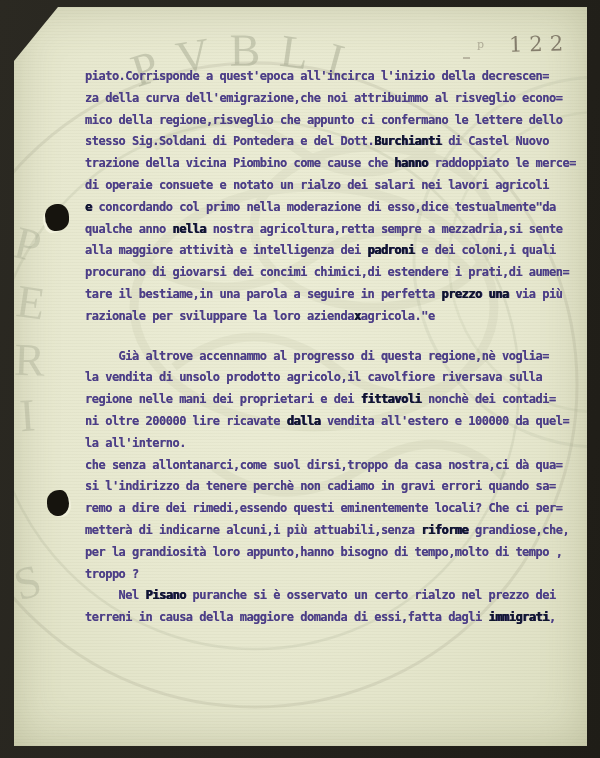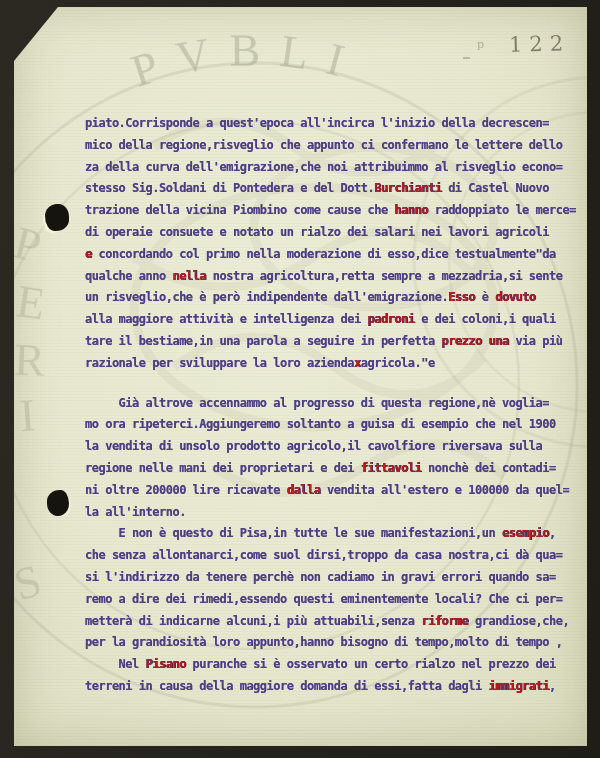--- a/index.html
+++ b/index.html
@@ -30,28 +30,28 @@
   .pagenum{
     position:absolute;left:509px;top:32px;
     font-family:"DejaVu Serif",serif;font-size:21px;color:#847d6c;
     letter-spacing:7px;transform:rotate(-1.5deg);
   }
   .pagemark{
     position:absolute;left:477px;top:38px;font-family:"DejaVu Serif",serif;
     font-size:11px;color:#8d8675;opacity:.6;
   }
   .pagedash{position:absolute;left:463px;top:57px;width:7px;height:2px;background:#8d8675;opacity:.5;}
-  .textblock{position:absolute;left:85px;top:66px;margin-top:47px;}
+  .textblock{position:absolute;left:85px;top:66px;}
   .tline{
     height:21.8px;line-height:21.8px;white-space:pre;
     font-size:12px;font-weight:700;letter-spacing:-0.5px;
     color:#4c3e87;text-shadow:0 0 .5px rgba(74,60,132,.65);
   }
   .pgap{margin-top:18px;}
-  .ov{color:#b91c1c;text-shadow:.7px 0 0 #33286b,0 0 .5px #33286b;}
+  .ov{color:#0f172a;text-shadow:.7px 0 0 #33286b,0 0 .5px #33286b;}
   .ul{text-decoration:underline;text-underline-offset:2px;}
 </style>
 </head>
 <body>
 
 <div class="paper">
   <svg class="stamp-svg" width="573" height="739" viewBox="0 0 573 739">
     <defs>
       <path id="arcTop" d="M -80,380 A 322,322 0 0 1 560,330" fill="none"></path>
     </defs>
@@ -88,38 +88,37 @@
 
 <div class="hole hole1"></div>
 <div class="hole hole2"></div>
 
 <div class="pagemark">p</div>
 <div class="pagedash"></div>
 <div class="pagenum">122</div>
 
 <div class="textblock" id="text-lines">
     <div class="tline">piato.Corrisponde a quest'epoca all'incirca l'inizio della decrescen=</div>
+    <div class="tline">za della curva dell'emigrazione,che noi attribuimmo al risveglio econo=</div>
     <div class="tline">mico della regione,risveglio che appunto ci confermano le lettere dello</div>
-    <div class="tline">za della curva dell'emigrazione,che noi attribuimmo al risveglio econo=</div>
     <div class="tline">stesso Sig.Soldani di Pontedera e del Dott.<span class="ov">Burchianti</span> di Castel Nuovo</div>
     <div class="tline">trazione della vicina Piombino come cause che <span class="ov">hanno</span> raddoppiato le merce=</div>
     <div class="tline">di operaie consuete e notato un rialzo dei salari nei lavori agricoli</div>
     <div class="tline"><span class="ov">e</span> concordando col primo nella moderazione di esso,dice testualmente"da</div>
     <div class="tline">qualche anno <span class="ov">nella</span> nostra agricoltura,retta sempre a mezzadria,si sente</div>
-    <div class="tline">un risveglio,che è però indipendente dall'emigrazione.<span class="ov">Esso</span> è <span class="ov">dovuto</span></div>
     <div class="tline">alla maggiore attività e intelligenza dei <span class="ov">padroni</span> e dei coloni,i quali</div>
+    <div class="tline">procurano di giovarsi dei concimi chimici,di estendere i prati,di aumen=</div>
     <div class="tline">tare il bestiame,in una parola a seguire in perfetta <span class="ov">prezzo una</span> via più</div>
     <div class="tline">razionale per sviluppare la loro azienda<span class="ov">x</span>agricola."e</div>
     <div class="tline pgap">     Già altrove accennammo al progresso di questa regione,nè voglia=</div>
-    <div class="tline">mo ora ripeterci.Aggiungeremo soltanto a guisa di esempio che nel 1900</div>
     <div class="tline">la vendita di unsolo prodotto agricolo,il cavolfiore riversava sulla</div>
     <div class="tline">regione nelle mani dei proprietari e dei <span class="ov">fittavoli</span> nonchè dei contadi=</div>
     <div class="tline">ni oltre 200000 lire ricavate <span class="ov">dalla</span> vendita all'estero e 100000 da quel=</div>
     <div class="tline">la all'interno.</div>
-    <div class="tline">     E non è questo di Pisa,in tutte le sue manifestazioni,un <span class="ov">esempio</span>,</div>
     <div class="tline">che senza allontanarci,come suol dirsi,troppo da casa nostra,ci dà qua=</div>
     <div class="tline">si l'indirizzo da tenere perchè non cadiamo in gravi errori quando sa=</div>
     <div class="tline">remo a dire dei rimedi,essendo questi eminentemente locali? Che ci per=</div>
     <div class="tline">metterà di indicarne alcuni,i più attuabili,senza <span class="ov">riforme</span> grandiose,che,</div>
     <div class="tline">per la grandiosità loro appunto,hanno bisogno di tempo,molto di tempo ,</div>
+    <div class="tline">troppo ?</div>
     <div class="tline">     Nel <span class="ov">Pisano</span> puranche si è osservato un certo rialzo nel prezzo dei</div>
     <div class="tline">terreni in causa della maggiore domanda di essi,fatta dagli <span class="ov">immigrati</span>,</div>
   </div>
 
 </body></html>

